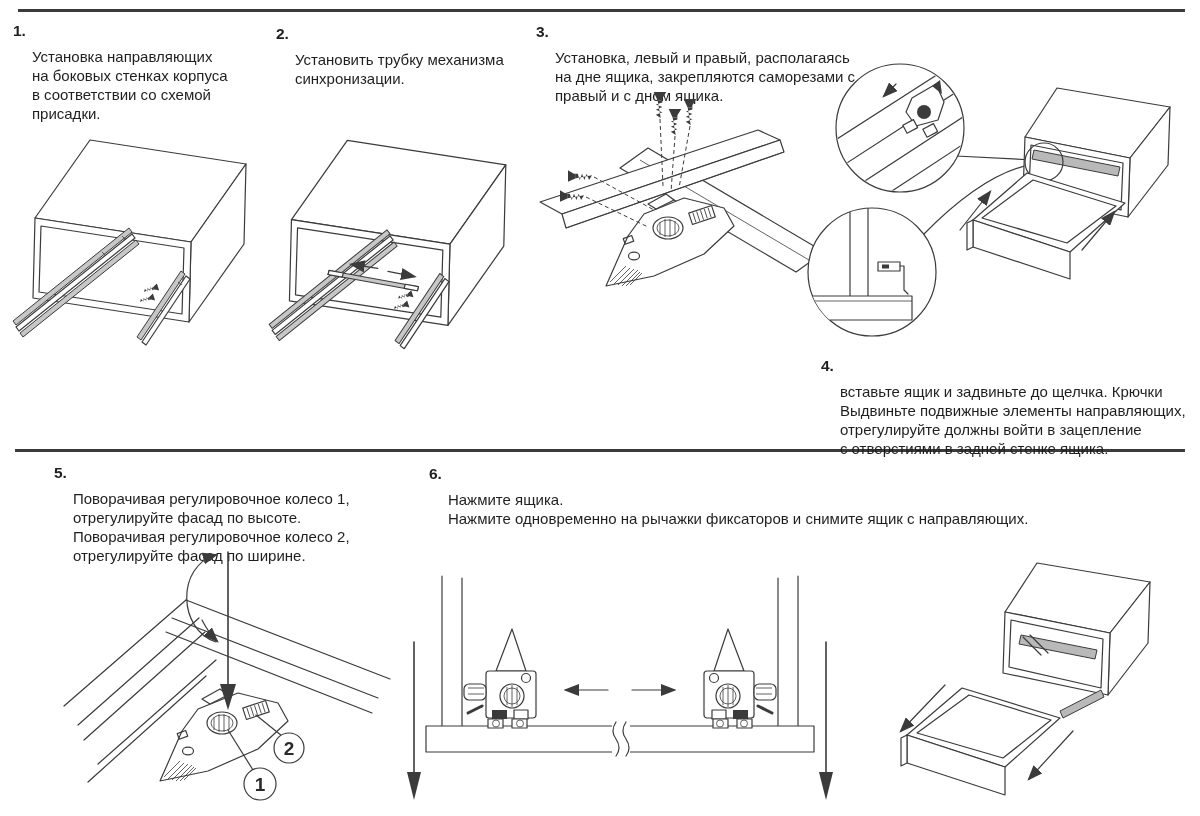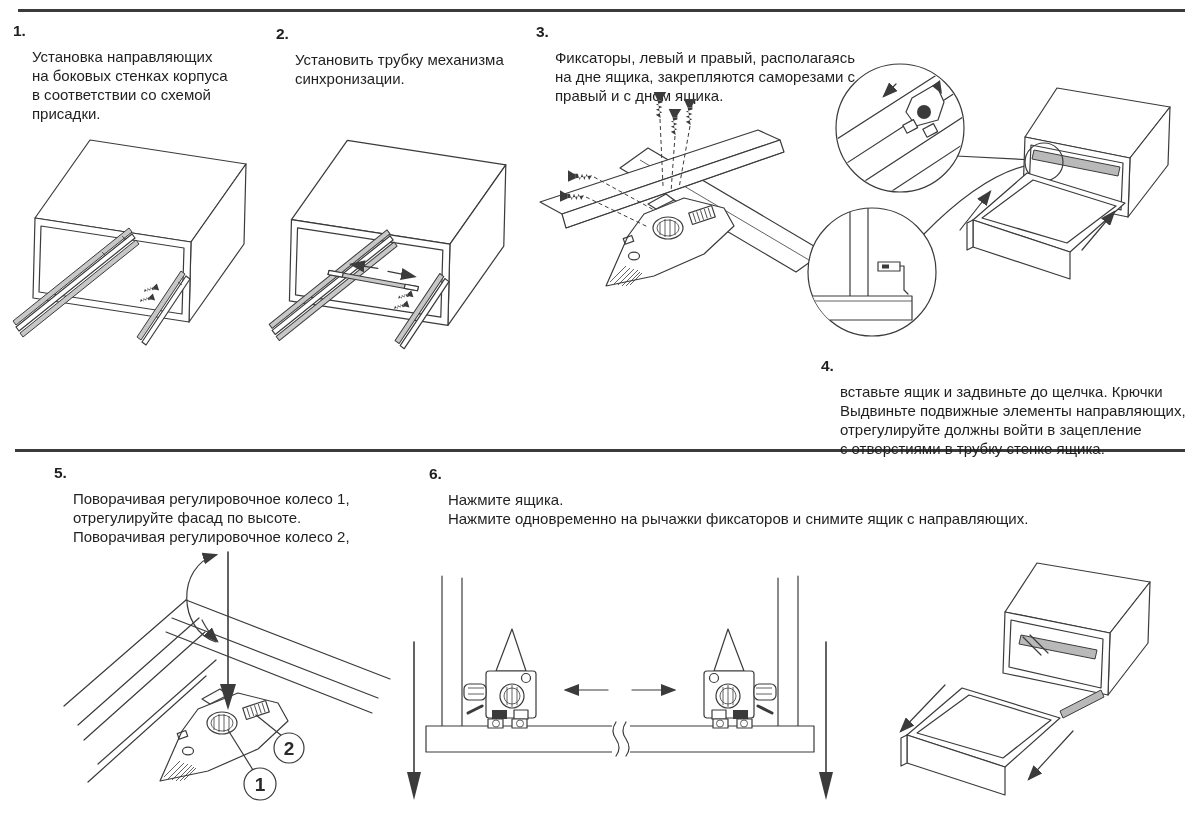--- a/index.html
+++ b/index.html
@@ -43,42 +43,43 @@
     <span class="step-num">2.</span>
     <div class="step-lines">
       <div>Установить трубку механизма</div>
       <div>синхронизации.</div>
     </div>
   </div>
 
   <div class="step" style="left:536px;top:22px;">
     <span class="step-num">3.</span>
     <div class="step-lines">
-      <div>Фиксаторы, левый и правый, располагаясь</div>
+      <div>Установка, левый и правый, располагаясь</div>
       <div>на дне ящика, закрепляются саморезами с</div>
       <div>правый и с дном ящика.</div>
     </div>
   </div>
 
   <div class="step" style="left:821px;top:356px;">
     <span class="step-num">4.</span>
     <div class="step-lines">
       <div>вставьте ящик и задвиньте до щелчка. Крючки</div>
       <div>Выдвиньте подвижные элементы направляющих,</div>
       <div>отрегулируйте должны войти в зацепление</div>
-      <div>с отверстиями в трубку стенке ящика.</div>
+      <div>с отверстиями в задней стенке ящика.</div>
     </div>
   </div>
 
   <div class="step" style="left:54px;top:463px;">
     <span class="step-num">5.</span>
     <div class="step-lines">
       <div>Поворачивая регулировочное колесо 1,</div>
       <div>отрегулируйте фасад по высоте.</div>
       <div>Поворачивая регулировочное колесо 2,</div>
+      <div>отрегулируйте фасад по ширине.</div>
     </div>
   </div>
 
   <div class="step" style="left:429px;top:464px;">
     <span class="step-num">6.</span>
     <div class="step-lines">
       <div>Нажмите ящика.</div>
       <div>Нажмите одновременно на рычажки фиксаторов и снимите ящик с направляющих.</div>
     </div>
   </div>

